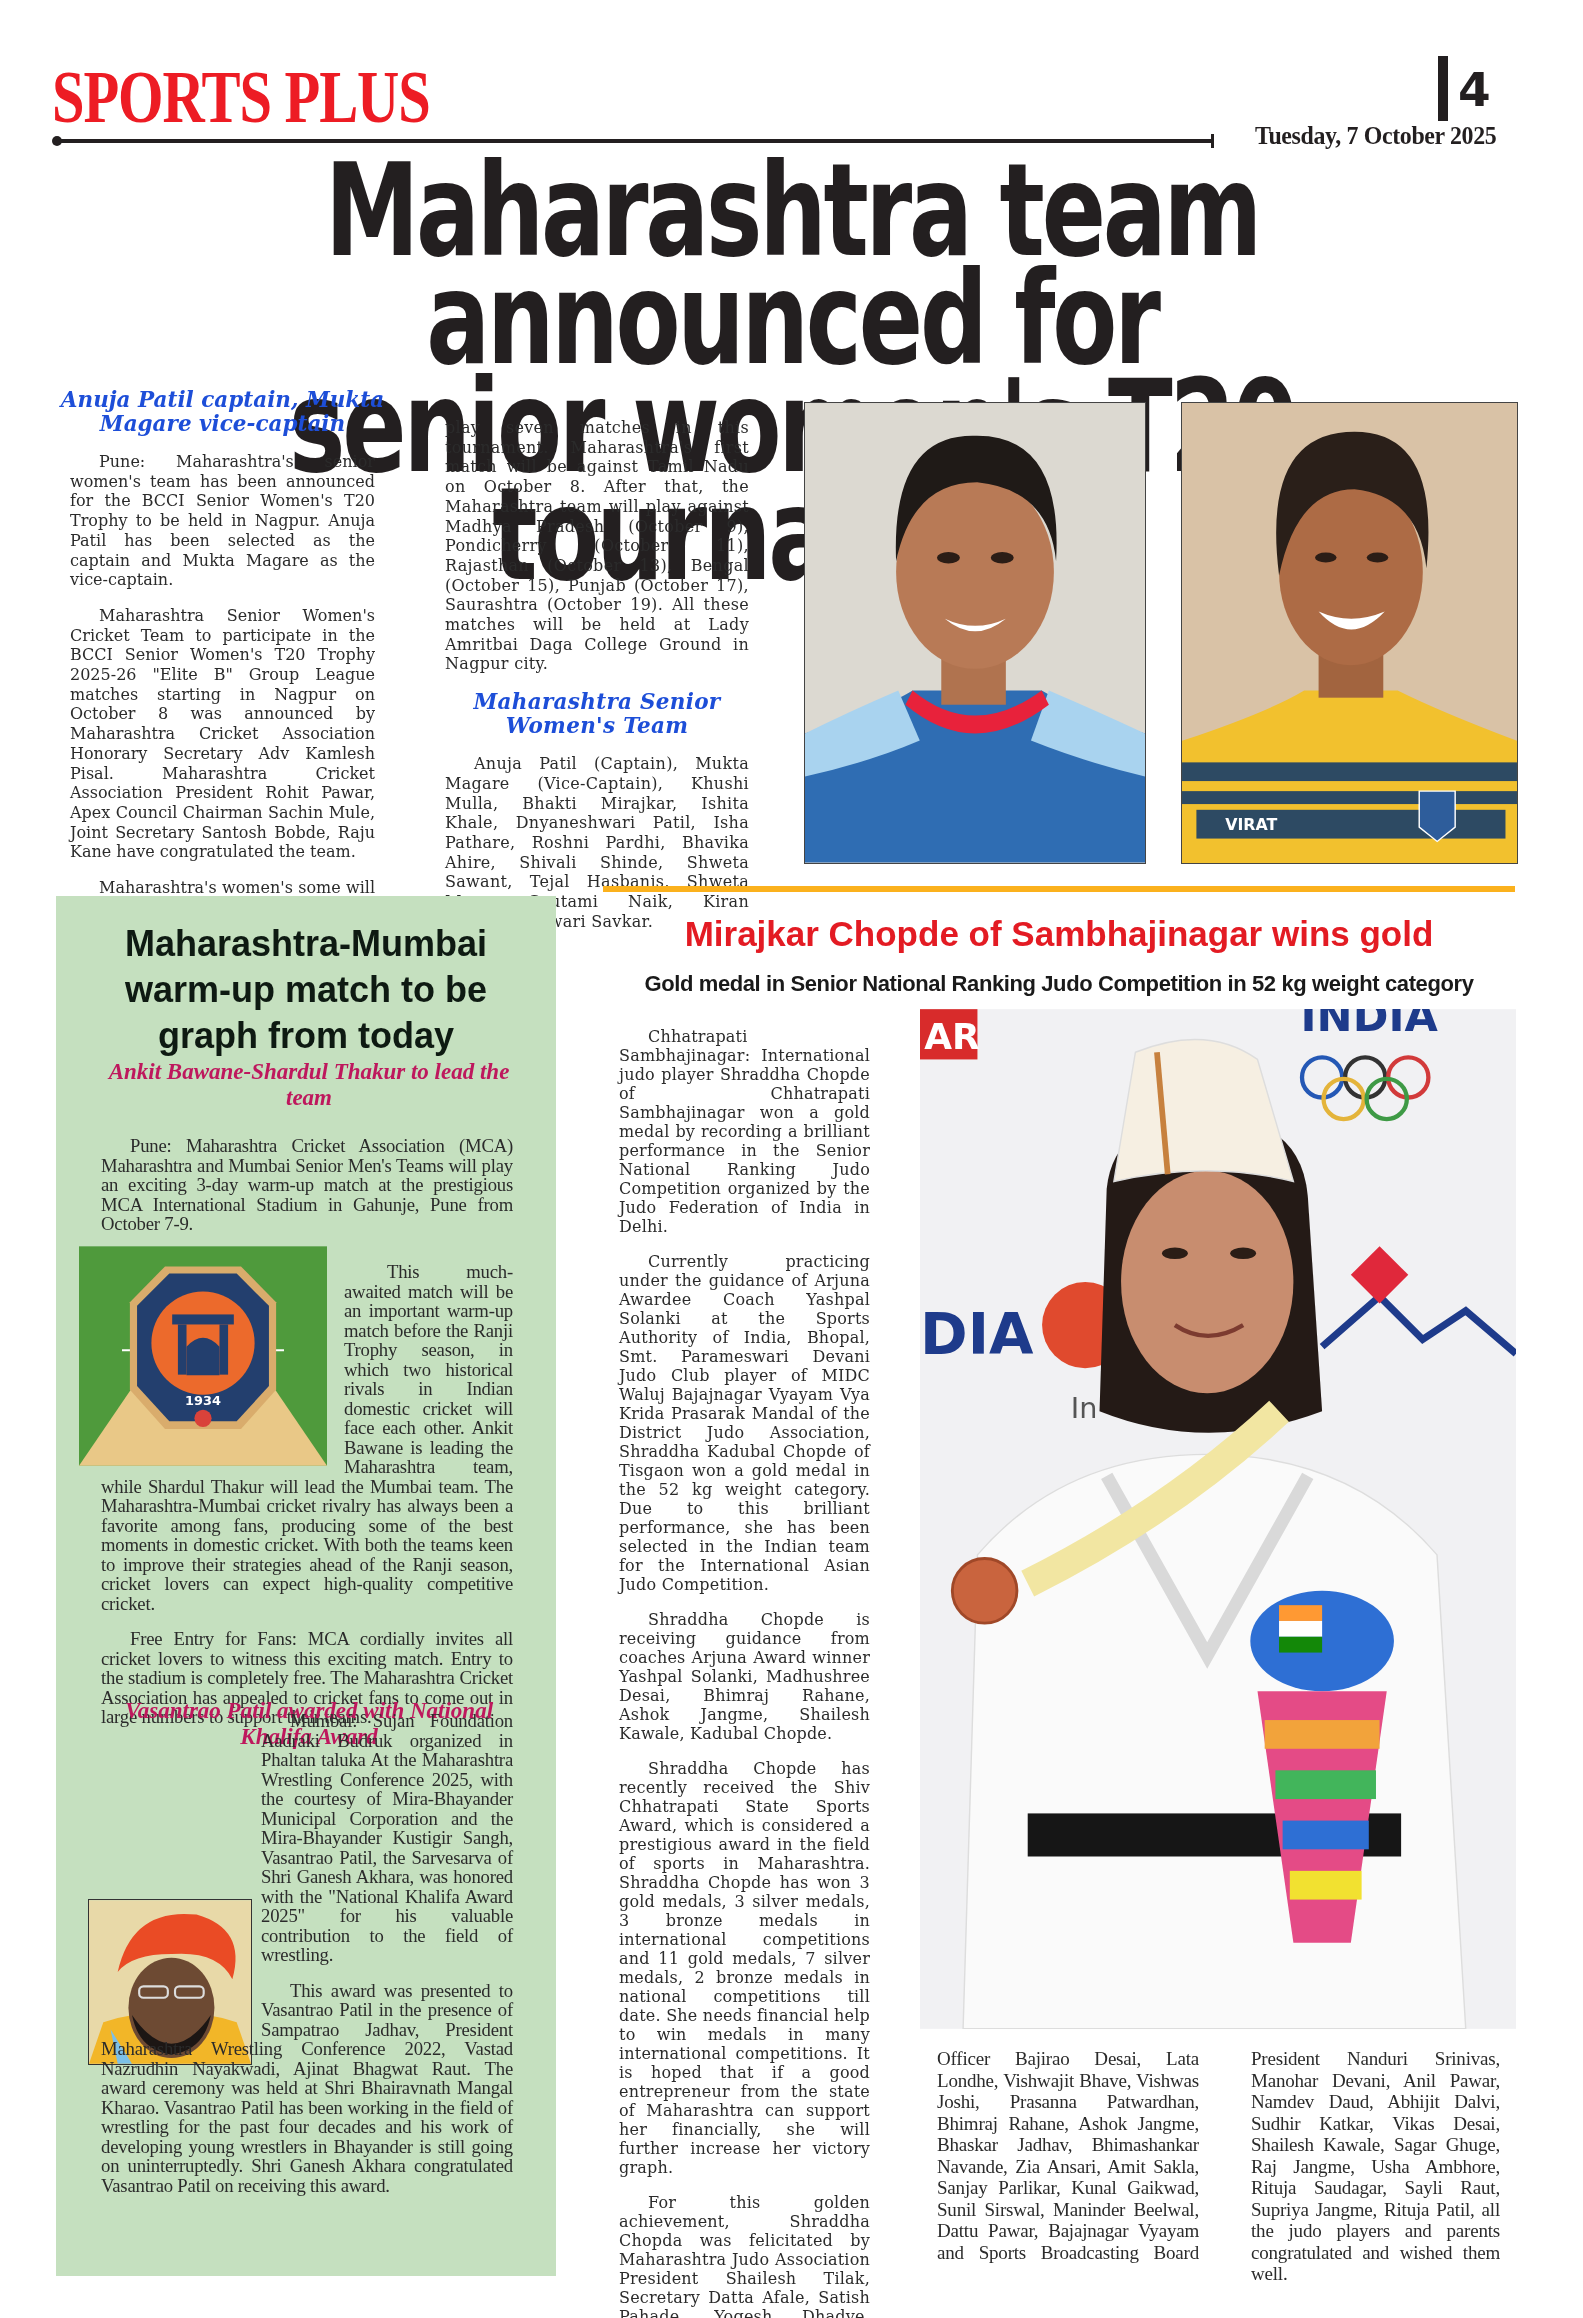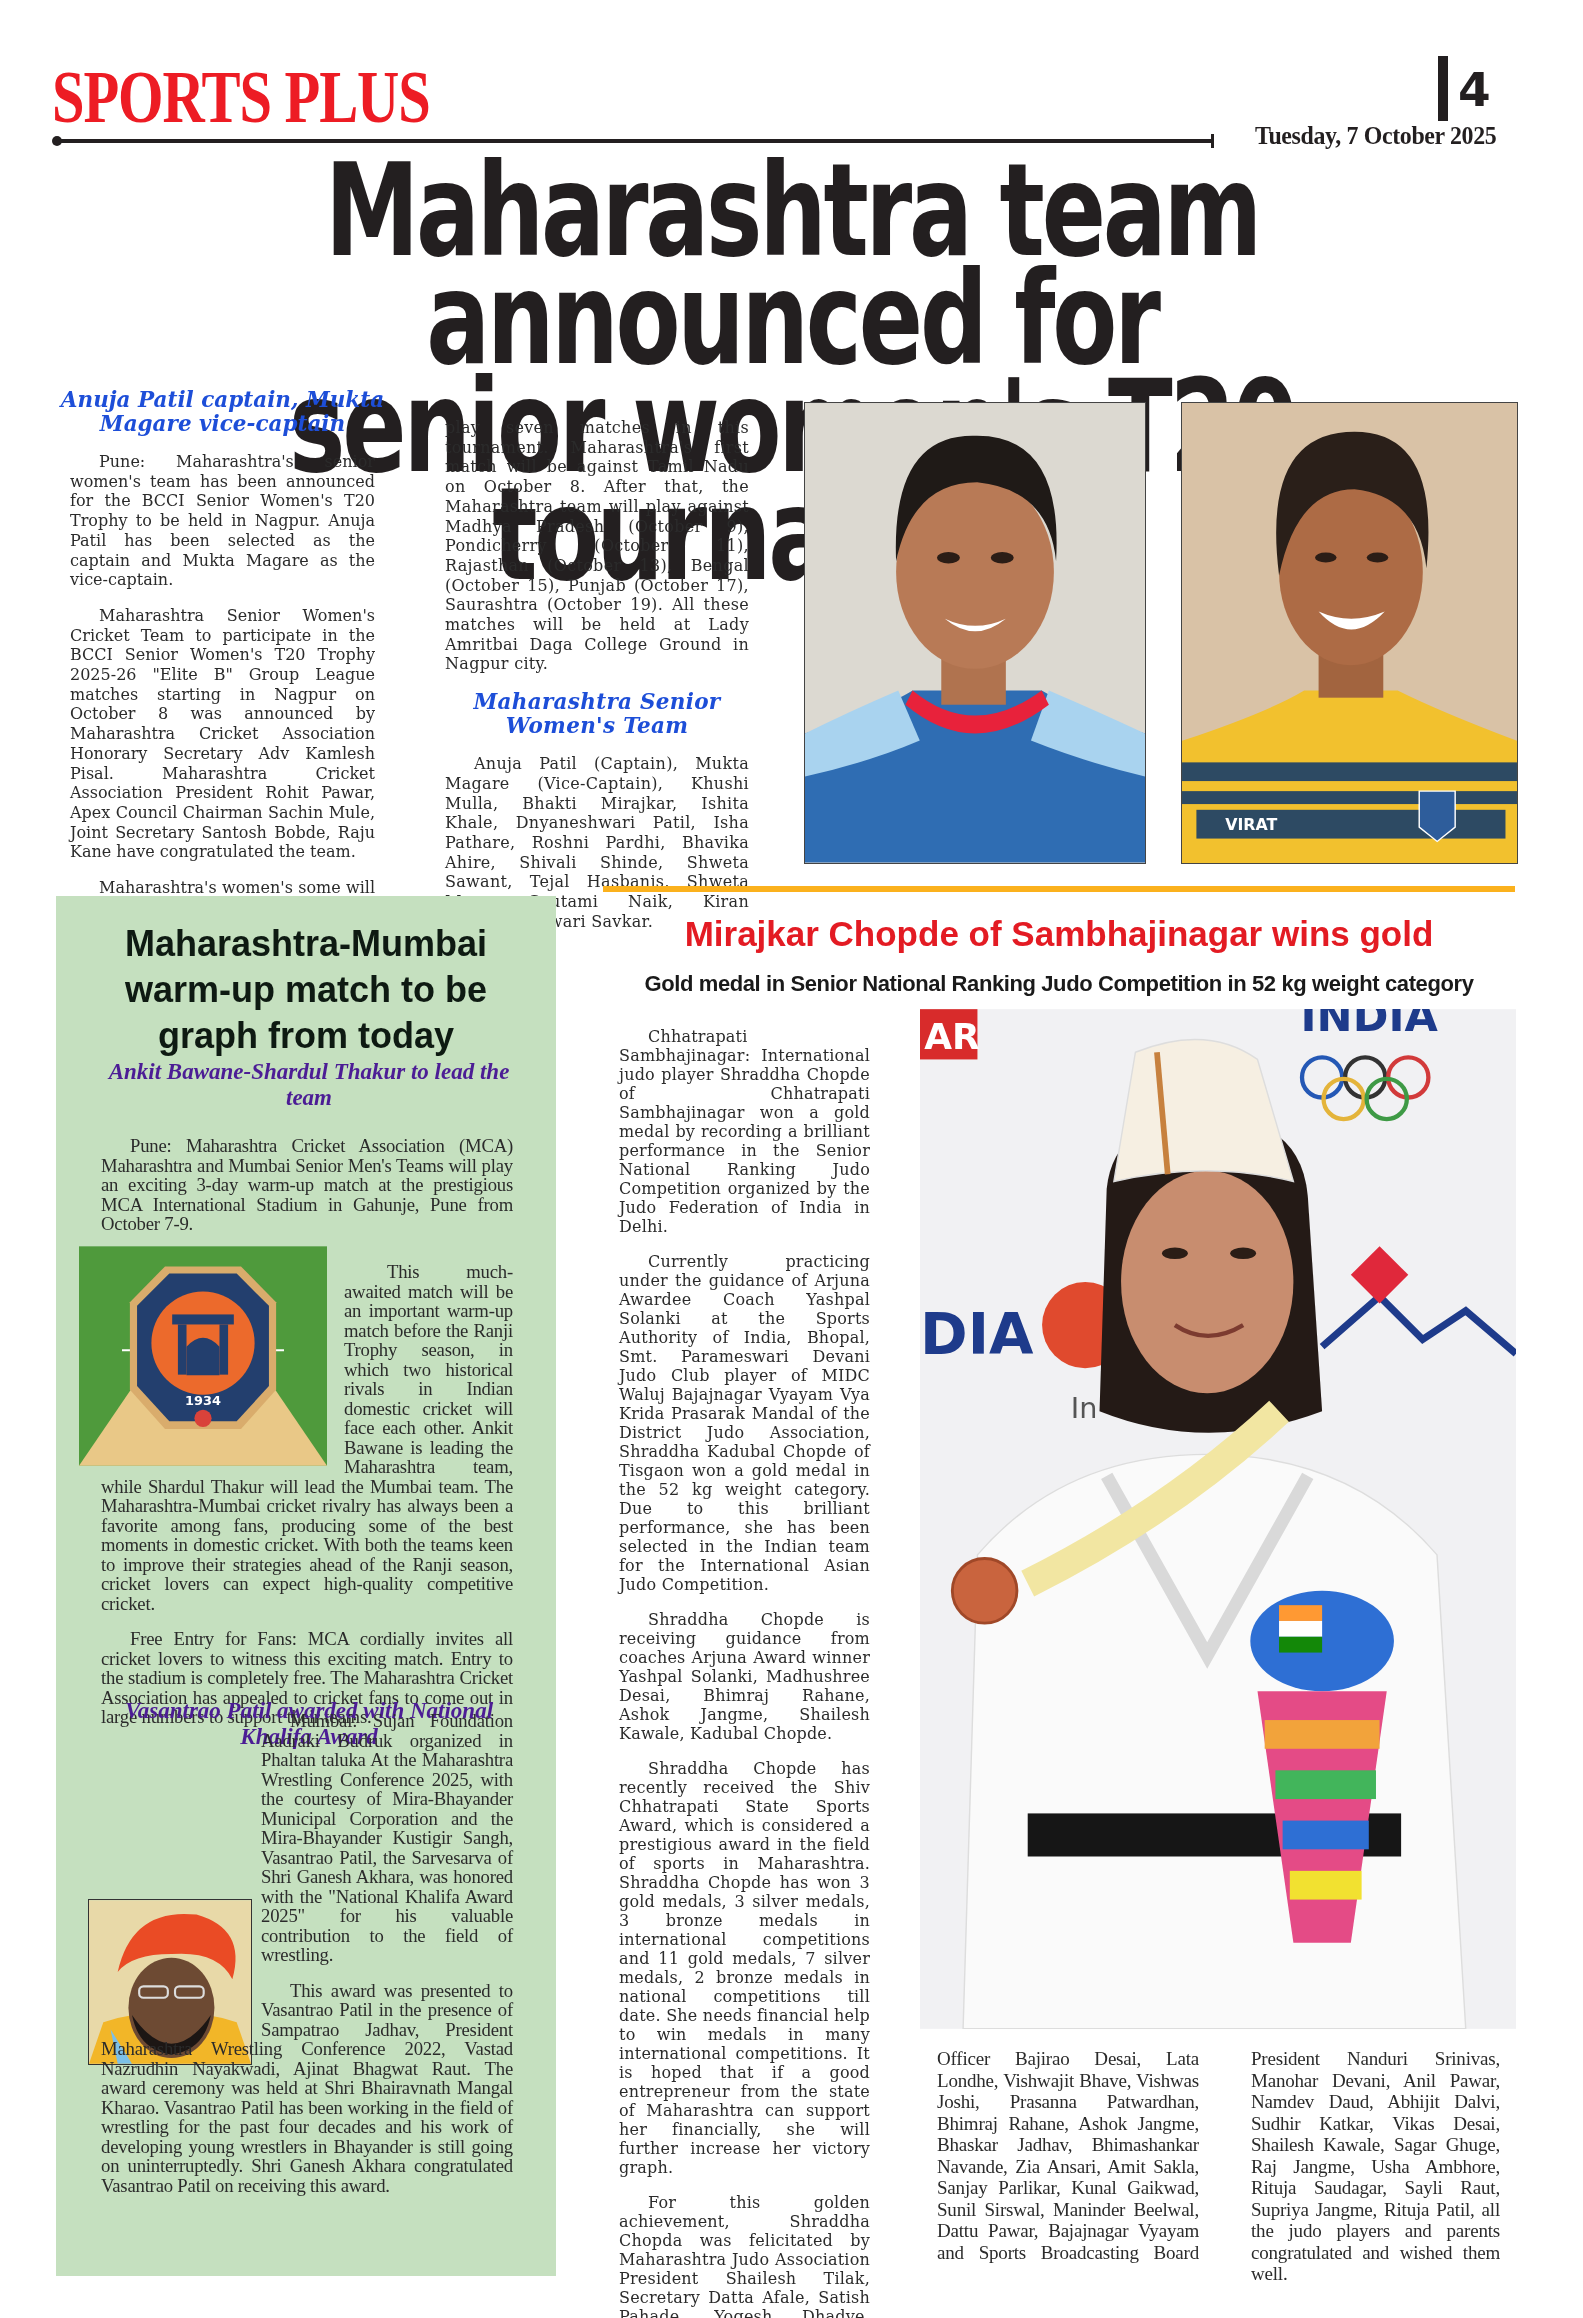--- a/index.html
+++ b/index.html
@@ -19,21 +19,21 @@
   
   .col{font-family:"DejaVu Serif",serif;font-size:16px;line-height:19.7px;text-align:justify;color:#2b2b2b;}
   .col p{margin:16px;text-indent:29px;}
   .col p.noind{text-indent:0;}
   .sub-red{font-family:"DejaVu Serif",serif;font-style:italic;font-weight:bold;color:#1d4ed8;text-align:center;font-size:21.5px;line-height:24px;margin:0 0 2.9px 0;}
   .cond{font-family:"Liberation Serif",serif;font-size:18.7px;line-height:19.5px;letter-spacing:-0.2px;}
   .photo{overflow:hidden;border:1.4px solid #444;}
   
   .greenbox{left:56px;top:896px;width:500px;height:1380px;background:#c5e0bf;}
   .gb-title{font-family:"Liberation Sans",sans-serif;font-weight:bold;font-size:36px;line-height:46px;color:#0e1a12;text-align:center;}
-  .gb-sub{font-family:"Liberation Serif",serif;font-style:italic;font-weight:bold;color:#4c1d95;text-align:center;font-size:23px;line-height:26px;}
+  .gb-sub{font-family:"Liberation Serif",serif;font-style:italic;font-weight:bold;color:#be185d;text-align:center;font-size:23px;line-height:26px;}
   .orange-rule{left:603px;top:886px;width:912px;height:5.7px;background:#fbb11d;}
   .judo-title{left:603px;top:911px;width:912px;text-align:center;font-family:"Liberation Sans",sans-serif;font-weight:bold;font-size:35px;color:#e31b23;line-height:46px;}
   .judo-sub{left:603px;top:969px;width:912px;text-align:center;font-family:"Liberation Sans",sans-serif;font-weight:bold;font-size:22px;line-height:29px;color:#1a1a1a;letter-spacing:-0.4px;}
 </style>
 </head>
 <body>
 
 <div class="abs masthead">SPORTS PLUS</div>
 <div class="abs rule-dot"></div>
 <div class="abs rule"></div>

